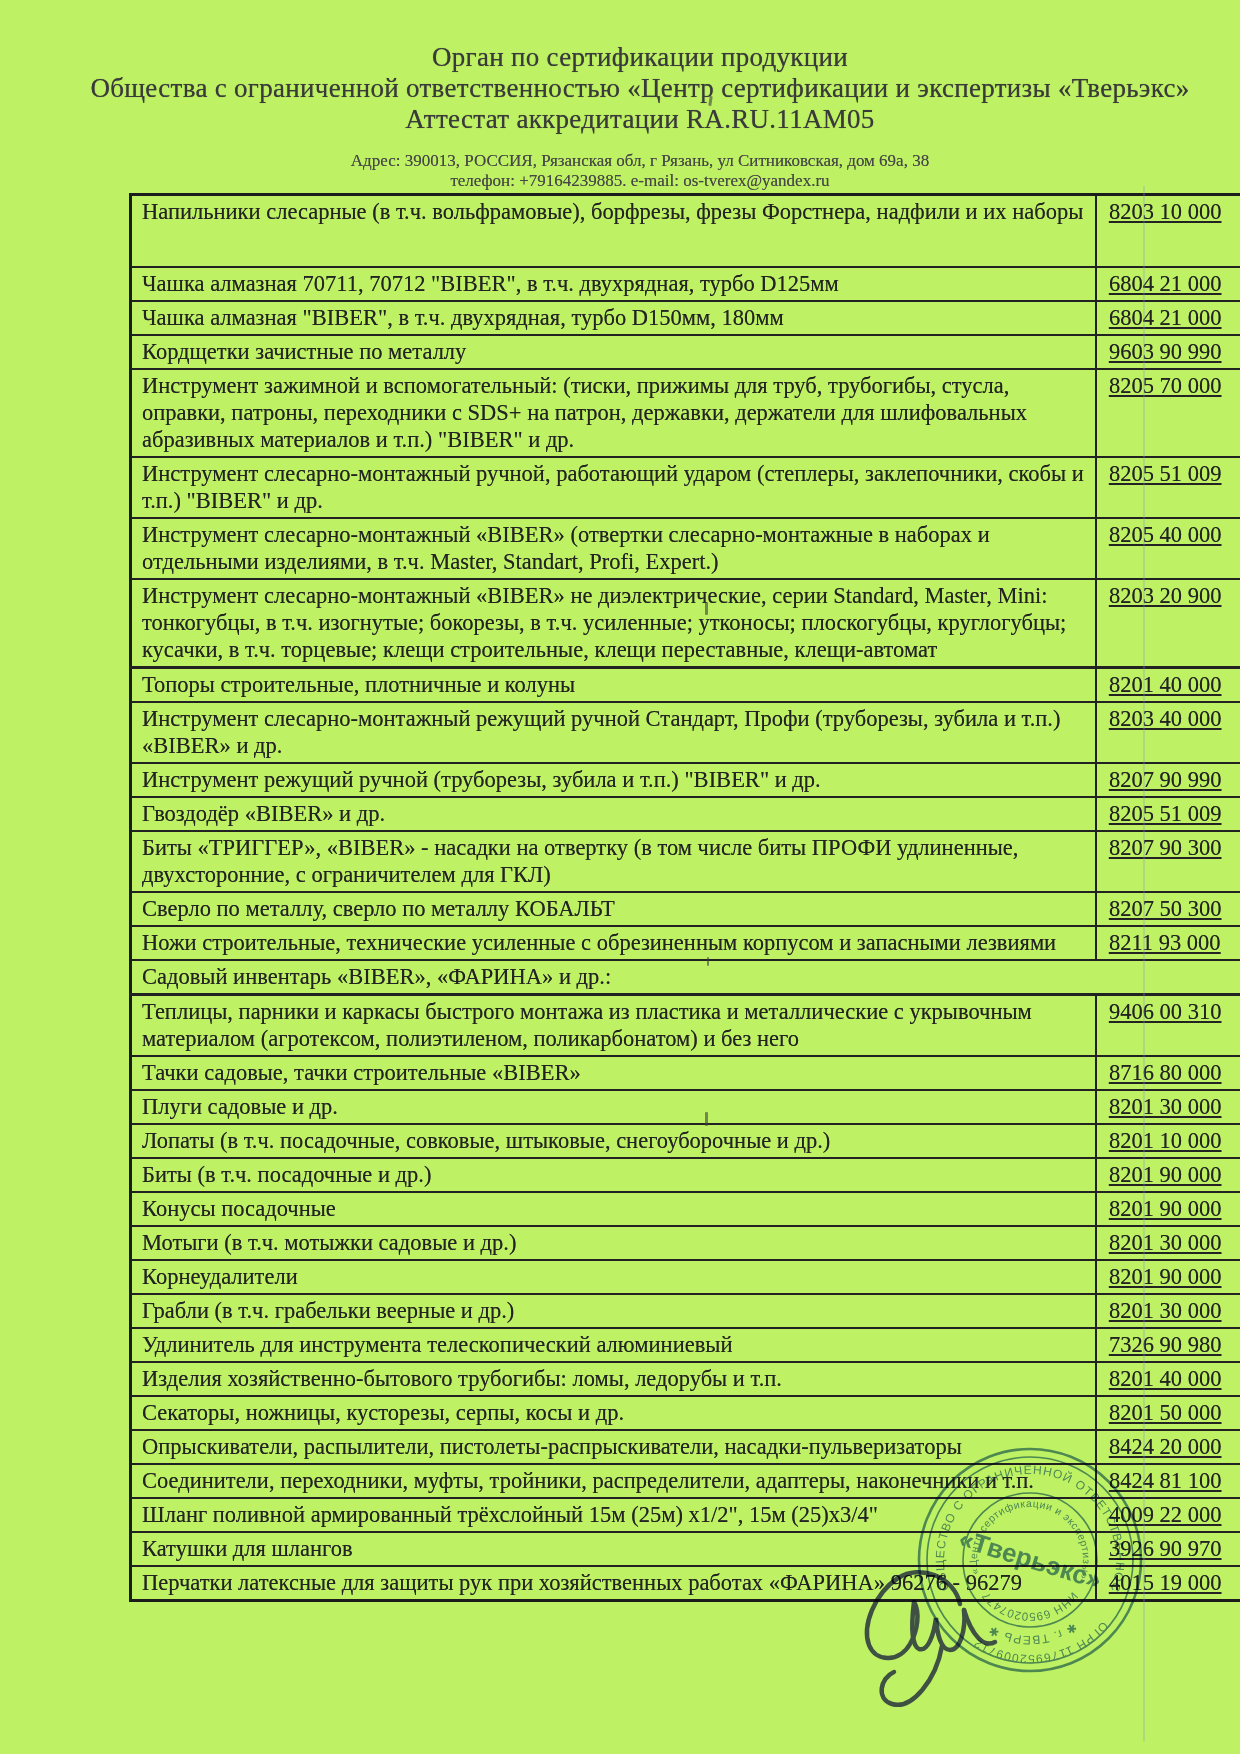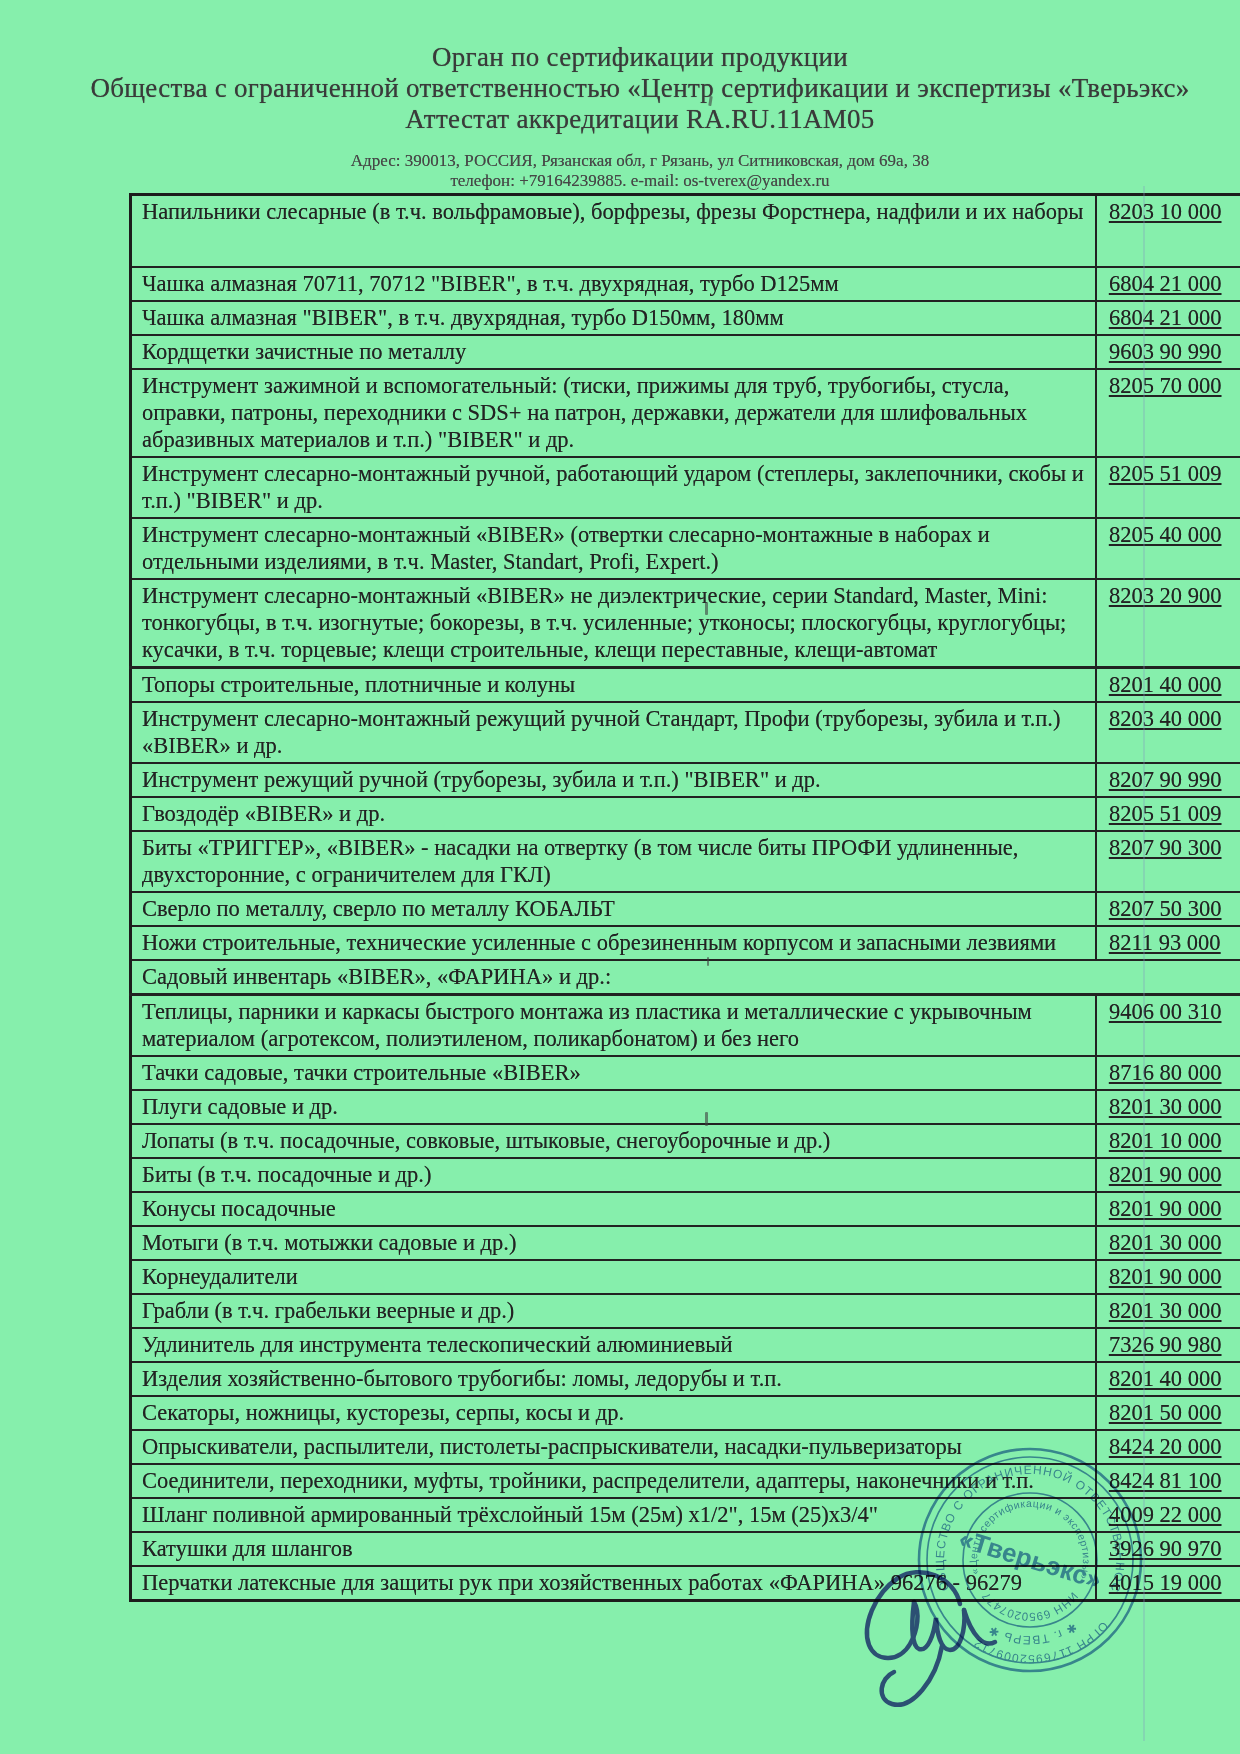--- a/index.html
+++ b/index.html
@@ -1,18 +1,18 @@
 <!DOCTYPE html>
 <html><head>
 <meta charset="utf-8">
 <style>
   html,body{margin:0;padding:0;background:#e8e8e8;}
   .sheet{
     position:relative;width:1240px;height:1754px;margin:0 auto;
-    background:#86efac;overflow:hidden;
+    background:#bef264;overflow:hidden;
     font-family:"Liberation Serif","DejaVu Serif",serif;
     color:#232323;
   }
   
   .doc-header{position:absolute;top:42px;left:90px;width:1100px;text-align:center;color:#3a3a3a;}
   .doc-header .h-line{font-size:27px;line-height:31px;letter-spacing:.3px;text-shadow:0 0 .7px rgba(40,40,40,.65);}
   .doc-header .h-small{font-size:17px;line-height:20px;color:#474747;text-shadow:0 0 .5px rgba(60,60,60,.6);}
   .doc-header .h-small.first{margin-top:16px;}
   
   table.codes{

